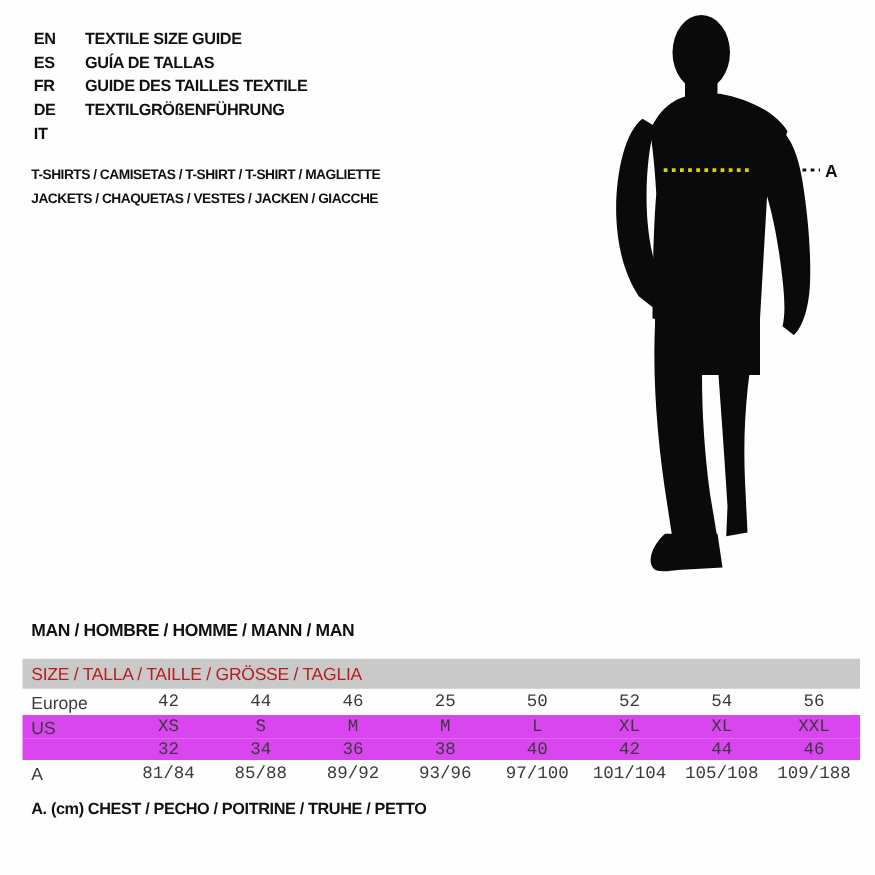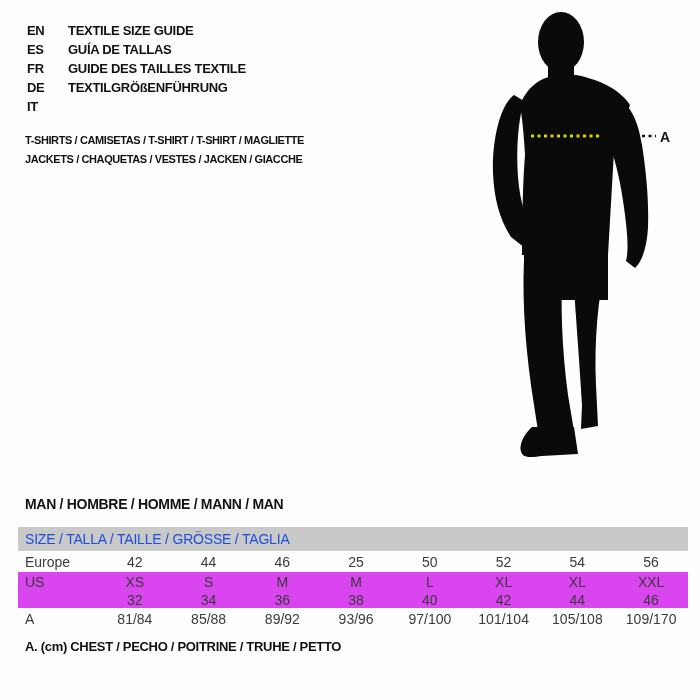--- a/index.html
+++ b/index.html
@@ -28,29 +28,29 @@
   
   .figure-svg{left:480px;top:5px;width:200px;height:455px;}
 
   
   .section-title{left:25px;top:496px;font-size:14px;font-weight:700;
     letter-spacing:-0.3px;white-space:nowrap;}
 
   
   .size-table{left:18px;top:527px;width:670px;font-size:14px;color:#3a3a3a;}
   .st-header{height:24px;line-height:24px;background:#c9c9c9;
-    padding-left:7px;color:#1d4ed8;letter-spacing:-0.2px;}
+    padding-left:7px;color:#b91c1c;letter-spacing:-0.2px;}
   .st-row{display:flex;align-items:center;}
   .st-row.shaded{background:#d946ef;}
   .st-row:nth-of-type(2){height:21px;}
   .st-row:nth-of-type(3){height:19px;}
   .st-row:nth-of-type(4){height:17px;}
   .st-row:nth-of-type(5){height:22px;}
   .st-label{width:80px;padding-left:7px;box-sizing:border-box;}
-  .st-cell{flex:1;text-align:center;}
+  .st-cell{flex:1;text-align:center;font-family:Liberation Mono, monospace;}
 
   
   .footnote{left:25px;top:639px;font-size:13px;font-weight:700;
     letter-spacing:-0.3px;white-space:nowrap;}
 </style>
 </head>
 <body>
 
 <div class="abs lang-block">
   <div class="lang-row">
@@ -139,17 +139,17 @@
 
   <div class="st-row">
     <span class="st-label">A</span>
     <span class="st-cell">81/84</span>
     <span class="st-cell">85/88</span>
     <span class="st-cell">89/92</span>
     <span class="st-cell">93/96</span>
     <span class="st-cell">97/100</span>
     <span class="st-cell">101/104</span>
     <span class="st-cell">105/108</span>
-    <span class="st-cell">109/170</span>
+    <span class="st-cell">109/188</span>
   </div>
 </div>
 
 <div class="abs footnote">A. (cm) CHEST / PECHO / POITRINE / TRUHE / PETTO</div>
 
 </body></html>

